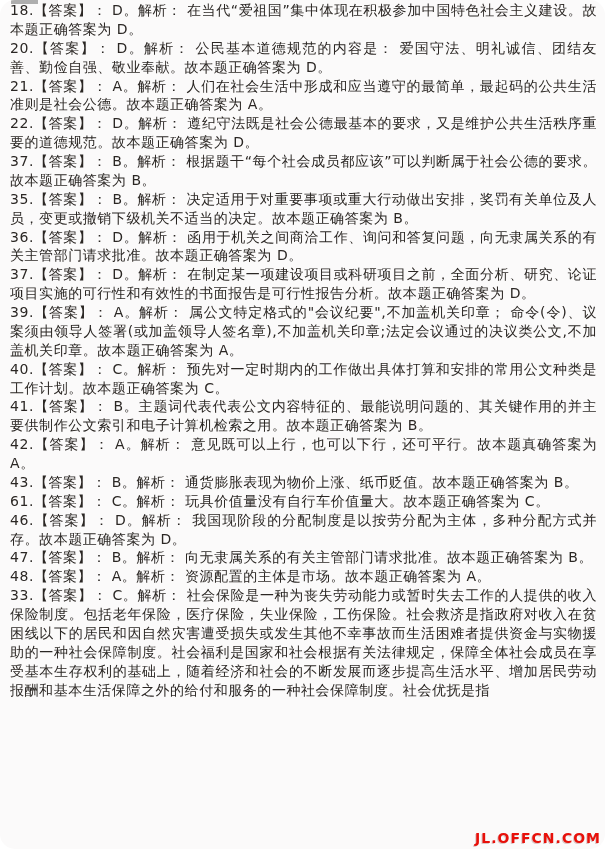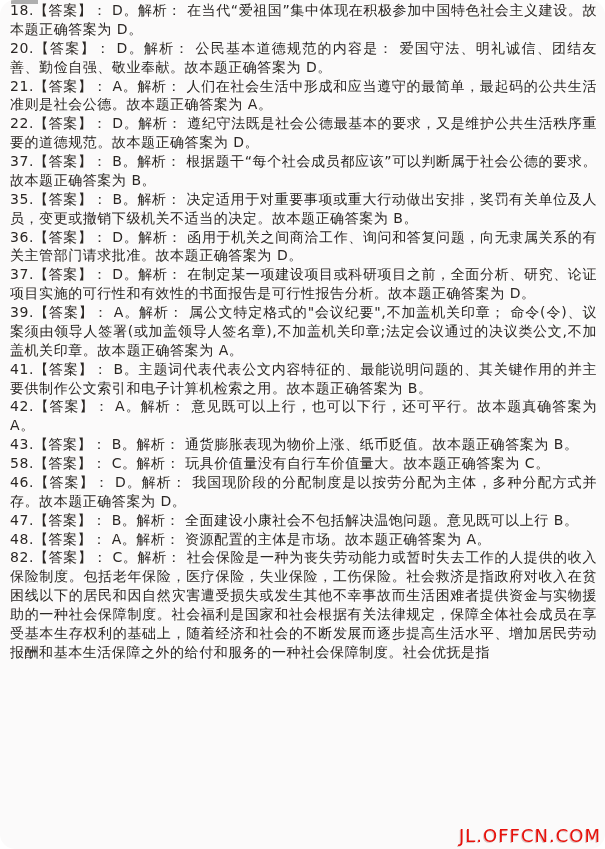--- a/index.html
+++ b/index.html
@@ -37,22 +37,22 @@
   }
   .content p {
     margin: 0;
     padding: 0;
     word-break: break-all;
   }
   .watermark {
     position: absolute;
     right: 4px;
     bottom: 3px;
-    font-size: 18px;
-    font-weight: normal;
+    font-size: 14px;
+    font-weight: bold;
     letter-spacing: 1px;
     font-family: "DejaVu Sans", sans-serif;
     text-shadow: -1px 1px 0 rgba(160,100,100,0.35);
     background: rgba(251,250,250,0.55);
     padding-left: 2px;
   }
 </style>
 </head>
 <body>
 
@@ -73,32 +73,33 @@
 
   <p><span>35.</span><span>【答案】：</span><span> B。</span><span>解析：</span><span> 决定适用于对重要事项或重大行动做出安排，奖罚有关单位及人员，变更或撤销下级机关不适当的决定。故本题正确答案为 B。</span></p>
 
   <p><span>36.</span><span>【答案】：</span><span> D。</span><span>解析：</span><span> 函用于机关之间商洽工作、询问和答复问题，向无隶属关系的有关主管部门请求批准。故本题正确答案为 D。</span></p>
 
   <p><span>37.</span><span>【答案】：</span><span> D。</span><span>解析：</span><span> 在制定某一项建设项目或科研项目之前，全面分析、研究、论证项目实施的可行性和有效性的书面报告是可行性报告分析。故本题正确答案为 D。</span></p>
 
 
   <p><span>39.</span><span>【答案】：</span><span> A。</span><span>解析：</span><span> 属公文特定格式的"会议纪要",不加盖机关印章； 命令(令)、议案须由领导人签署(或加盖领导人签名章),不加盖机关印章;法定会议通过的决议类公文,不加盖机关印章。故本题正确答案为 A。</span></p>
 
+  <p><span>40.</span><span>【答案】：</span><span> C。</span><span>解析：</span><span> 预先对一定时期内的工作做出具体打算和安排的常用公文种类是工作计划。故本题正确答案为 C。</span></p>
 
   <p><span>41.</span><span>【答案】：</span><span> B。</span><span></span><span>主题词代表代表公文内容特征的、最能说明问题的、其关键作用的并主要供制作公文索引和电子计算机检索之用。故本题正确答案为 B。</span></p>
 
   <p><span>42.</span><span>【答案】：</span><span> A。</span><span>解析：</span><span> 意见既可以上行，也可以下行，还可平行。故本题真确答案为 A。</span></p>
 
   <p><span>43.</span><span>【答案】：</span><span> B。</span><span>解析：</span><span> 通货膨胀表现为物价上涨、纸币贬值。故本题正确答案为 B。</span></p>
 
-  <p><span>58.</span><span>【答案】：</span><span> C。</span><span>解析：</span><span> 玩具价值量没有自行车价值量大。故本题正确答案为 C。</span></p>
+  <p><span>61.</span><span>【答案】：</span><span> C。</span><span>解析：</span><span> 玩具价值量没有自行车价值量大。故本题正确答案为 C。</span></p>
 
 
   <p><span>46.</span><span>【答案】：</span><span> D。</span><span>解析：</span><span> 我国现阶段的分配制度是以按劳分配为主体，多种分配方式并存。故本题正确答案为 D。</span></p>
 
-  <p><span>47.</span><span>【答案】：</span><span> B。</span><span>解析：</span><span> 全面建设小康社会不包括解决温饱问题。意见既可以上行 B。</span></p>
+  <p><span>47.</span><span>【答案】：</span><span> B。</span><span>解析：</span><span> 向无隶属关系的有关主管部门请求批准。故本题正确答案为 B。</span></p>
 
   <p><span>48.</span><span>【答案】：</span><span> A。</span><span>解析：</span><span> 资源配置的主体是市场。故本题正确答案为 A。</span></p>
 
-  <p><span>82.</span><span>【答案】：</span><span> C。</span><span>解析：</span><span> 社会保险是一种为丧失劳动能力或暂时失去工作的人提供的收入保险制度。包括老年保险，医疗保险，失业保险，工伤保险。社会救济是指政府对收入在贫困线以下的居民和因自然灾害遭受损失或发生其他不幸事故而生活困难者提供资金与实物援助的一种社会保障制度。社会福利是国家和社会根据有关法律规定，保障全体社会成员在享受基本生存权利的基础上，随着经济和社会的不断发展而逐步提高生活水平、增加居民劳动报酬和基本生活保障之外的给付和服务的一种社会保障制度。社会优抚是指</span></p>
+  <p><span>33.</span><span>【答案】：</span><span> C。</span><span>解析：</span><span> 社会保险是一种为丧失劳动能力或暂时失去工作的人提供的收入保险制度。包括老年保险，医疗保险，失业保险，工伤保险。社会救济是指政府对收入在贫困线以下的居民和因自然灾害遭受损失或发生其他不幸事故而生活困难者提供资金与实物援助的一种社会保障制度。社会福利是国家和社会根据有关法律规定，保障全体社会成员在享受基本生存权利的基础上，随着经济和社会的不断发展而逐步提高生活水平、增加居民劳动报酬和基本生活保障之外的给付和服务的一种社会保障制度。社会优抚是指</span></p>
 </div>
   <div class="watermark" style="color: rgb(232, 16, 10);">JL.OFFCN.COM</div>
 </div>
 
 </body></html>

